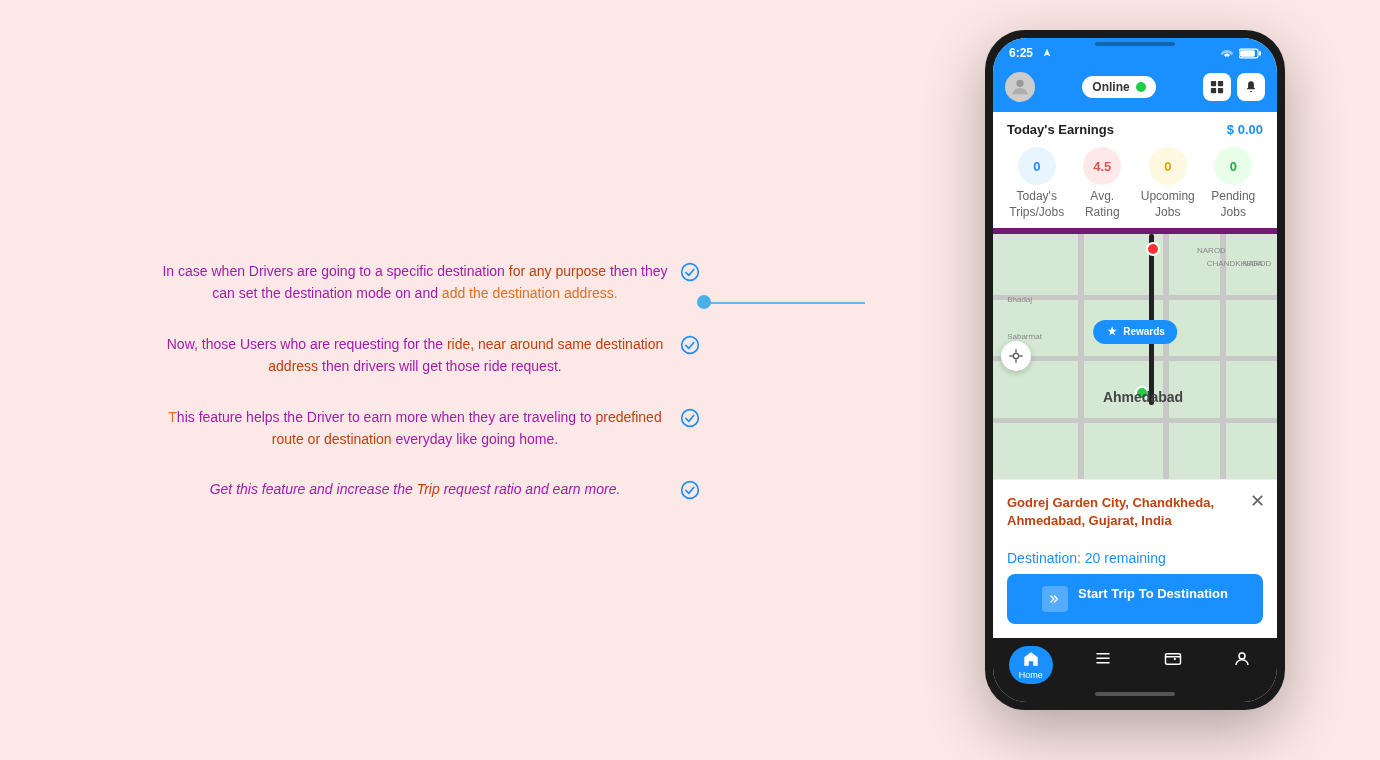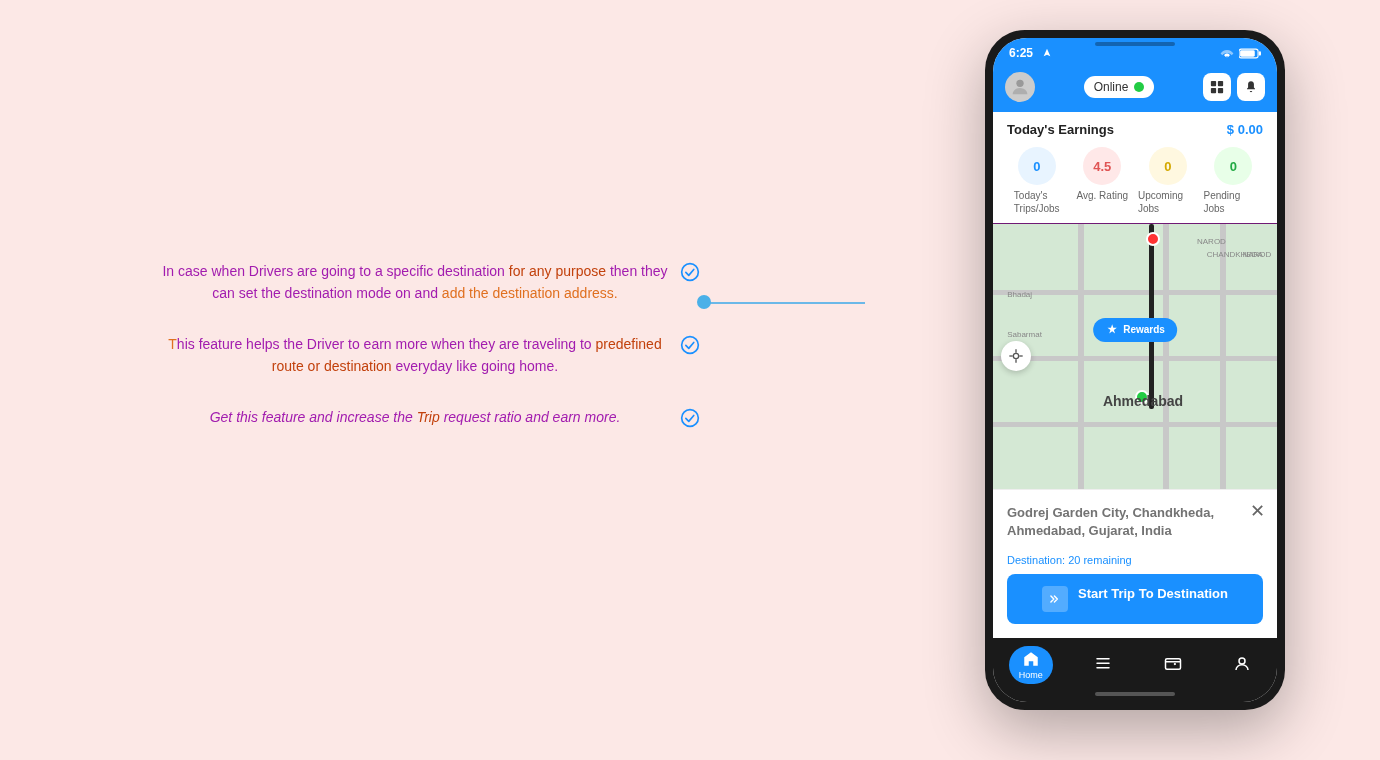--- a/index.html
+++ b/index.html
@@ -136,21 +136,21 @@
       justify-content: center;
     }
     .online-toggle {
       background: white;
       border-radius: 20px;
       padding: 4px 10px;
       display: flex;
       align-items: center;
       gap: 6px;
       font-size: 12px;
-      font-weight: 400;
+      font-weight: 700;
       color: #333;
     }
     .online-dot {
       width: 10px;
       height: 10px;
       background: #22cc44;
       border-radius: 50%;
     }
     .header-right {
       display: flex;
@@ -166,21 +166,21 @@
       align-items: center;
       justify-content: center;
       font-size: 12px;
       color: #333;
     }
 
     
     .earnings-section {
       padding: 10px 14px 8px;
       background: white;
-      border-bottom: 1px solid #701a75;
+      border-bottom: 6px solid #701a75;
     }
     .earnings-header {
       display: flex;
       justify-content: space-between;
       align-items: center;
       margin-bottom: 10px;
     }
     .earnings-title {
       font-size: 13px;
       font-weight: 600;
@@ -211,22 +211,23 @@
       align-items: center;
       justify-content: center;
       font-size: 13px;
       font-weight: 600;
     }
     .stat-circle.blue { background: #e8f4ff; color: #1a90ff; }
     .stat-circle.pink { background: #ffe8e8; color: #e05555; }
     .stat-circle.yellow { background: #fff8e0; color: #d4a800; }
     .stat-circle.green { background: #e8ffe8; color: #22aa44; }
     .stat-label {
-      font-size: 10px;
+      font-size: 12px;
       color: #666;
+      text-align: center;
       line-height: 1.3;
     }
 
     
     .map-area {
       flex: 1;
       background: #d4e8d4;
       position: relative;
       overflow: hidden;
     }
@@ -336,27 +337,27 @@
       position: absolute;
       top: 10px;
       right: 12px;
       font-size: 18px;
       color: #666;
       cursor: pointer;
     }
     .popup-address {
       font-size: 13px;
       font-weight: 700;
-      color: #737373;
-      margin-bottom: 14px;
+      color: #c2410c;
+      margin-bottom: 20px;
       padding-right: 20px;
       line-height: 1.4;
     }
     .popup-remaining {
-      font-size: 11px;
+      font-size: 14px;
       color: #1a90ff;
       margin-bottom: 8px;
     }
     .popup-note {
       font-size: 9.5px;
       color: #888;
       line-height: 1.5;
       margin-bottom: 10px;
     }
     .start-trip-btn {
@@ -381,21 +382,20 @@
       display: flex;
       align-items: center;
       justify-content: center;
       font-size: 13px;
     }
 
     
     .bottom-nav {
       background: #1a1a1a;
       display: flex;
-      align-items: center;
       justify-content: space-around;
       padding: 8px 0 4px;
     }
     .nav-item {
       display: flex;
       flex-direction: column;
       align-items: center;
       gap: 2px;
       padding: 4px 10px;
       border-radius: 20px;
@@ -430,20 +430,31 @@
       <span class="annotation-text">
         <span class="black">In case when Drivers are going to a specific destination </span><span class="blue">for any purpose</span><span class="black"> then they can set the destination mode on and </span><span class="orange">add the destination address.</span>
       </span>
     </div>
     <svg class="check-icon" viewBox="0 0 24 24" fill="none">
       <circle cx="12" cy="12" r="10" stroke="#1a90ff" stroke-width="2"></circle>
       <path d="M7 12.5l3.5 3.5 6-7" stroke="#1a90ff" stroke-width="2" stroke-linecap="round" stroke-linejoin="round"></path>
     </svg>
   </div>
 
+  <div class="annotation-item">
+    <div style="flex:1; text-align:center;">
+      <span class="annotation-text">
+        <span class="black">Now, those Users who are requesting for the </span><span class="blue">ride, near around same destination address</span><span class="black"> then drivers will get those ride request.</span>
+      </span>
+    </div>
+    <svg class="check-icon" viewBox="0 0 24 24" fill="none">
+      <circle cx="12" cy="12" r="10" stroke="#1a90ff" stroke-width="2"></circle>
+      <path d="M7 12.5l3.5 3.5 6-7" stroke="#1a90ff" stroke-width="2" stroke-linecap="round" stroke-linejoin="round"></path>
+    </svg>
+  </div>
 
   <div class="annotation-item">
     <div style="flex:1; text-align:center;">
       <span class="annotation-text">
         <span class="orange">T</span><span class="black">his feature helps the Driver to earn more when they are traveling to </span><span class="blue">predefined route or destination</span><span class="black"> everyday like going home.</span>
       </span>
     </div>
     <svg class="check-icon" viewBox="0 0 24 24" fill="none">
       <circle cx="12" cy="12" r="10" stroke="#1a90ff" stroke-width="2"></circle>
       <path d="M7 12.5l3.5 3.5 6-7" stroke="#1a90ff" stroke-width="2" stroke-linecap="round" stroke-linejoin="round"></path>

